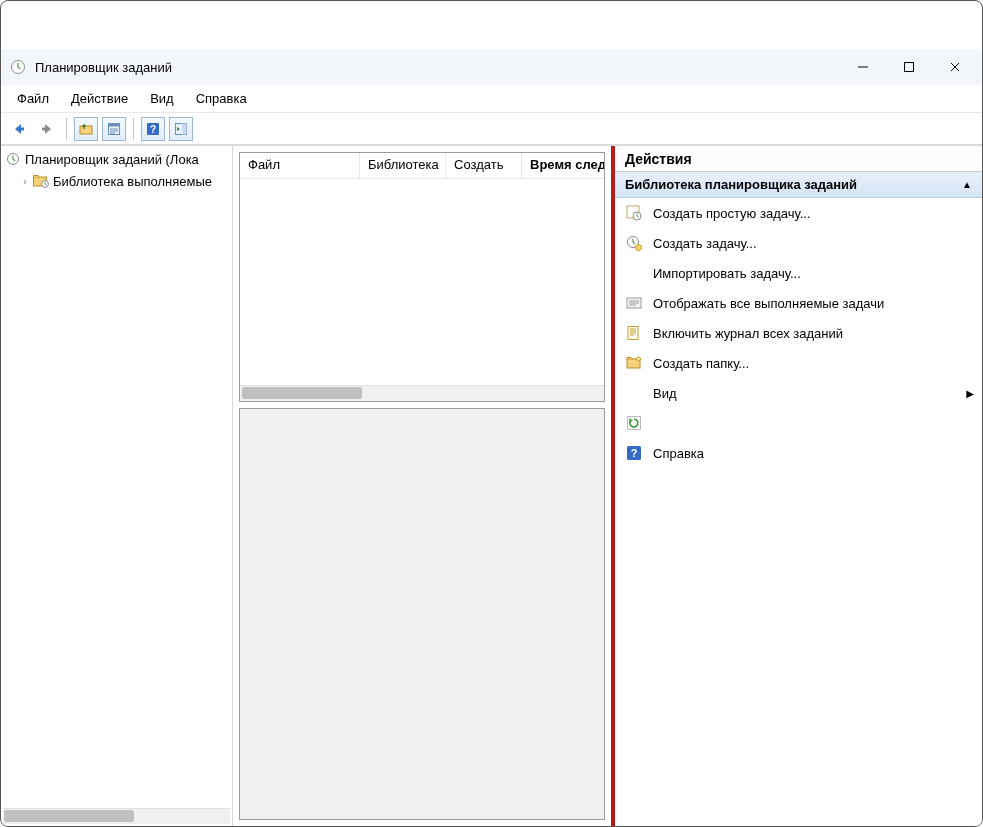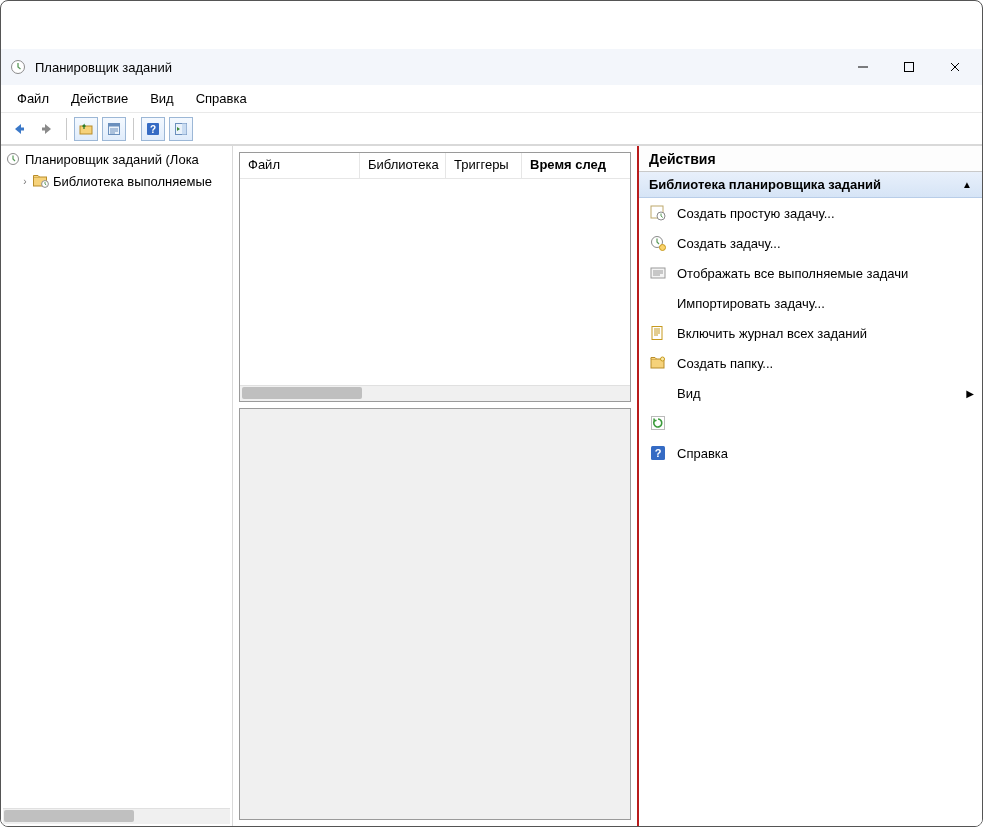--- a/index.html
+++ b/index.html
@@ -48,21 +48,21 @@
   .col-file { width: 120px; }
   .col-state { width: 86px; }
   .col-triggers { width: 76px; }
   .col-next { flex: 1; font-weight: bold; }
   .list-body { flex: 1; background: #fff; }
   .list-hscroll { height: 16px; background: #f0f0f0; border-top: 1px solid #e0e0e0; position: relative; }
   .list-hscroll-thumb { position: absolute; left: 2px; top: 1px; height: 12px; width: 120px; background: #bfbfbf; border-radius: 2px; }
   .detail-box { border: 1px solid #9a9a9a; flex: 1; background: #f0f0f0; }
 
   
-  .actions-panel { width: 345px; border-left: 2px solid #b91c1c; display: flex; flex-direction: column; background: #fff; }
+  .actions-panel { width: 371px; border-left: 4px solid #b91c1c; display: flex; flex-direction: column; background: #fff; }
   .actions-title { height: 26px; display: flex; align-items: center; padding: 0 10px; font-weight: bold; font-size: 14px; border-bottom: 1px solid #c9c9c9; background: #fdfdfd; }
   .actions-group-header { height: 26px; display: flex; align-items: center; padding: 0 10px; font-size: 13px; background: linear-gradient(#e8f0fb,#d6e4f6); border-bottom: 1px solid #b8cde8; position: relative; font-weight: bold; }
   .actions-group-header .collapse-arrow { position: absolute; right: 10px; font-size: 10px; }
   .action-item { height: 30px; display: flex; align-items: center; padding: 0 8px 0 10px; gap: 10px; font-size: 13px; }
   .action-icon { width: 18px; height: 18px; display: flex; align-items: center; justify-content: center; flex-shrink: 0; }
   .action-label { flex: 1; white-space: nowrap; }
   .action-chevron { font-size: 10px; color: #000; }
 
   
   svg { display: block; }
@@ -177,21 +177,21 @@
       <div class="tree-hscroll">
         <div class="tree-hscroll-thumb"></div>
       </div>
     </div>
 
     <div class="center-panel">
       <div class="list-box">
         <div class="list-header">
           <div class="col col-file">Файл</div>
           <div class="col col-state">Библиотека</div>
-          <div class="col col-triggers">Триггеры</div>
+          <div class="col col-triggers">Создать</div>
           <div class="col col-next">Время след</div>
         </div>
         <div class="list-body"></div>
         <div class="list-hscroll">
           <div class="list-hscroll-thumb"></div>
         </div>
       </div>
       <div class="detail-box"></div>
     </div>
 
@@ -218,32 +218,32 @@
           <svg width="16" height="16" viewBox="0 0 16 16">
               <circle cx="7" cy="7" r="5.5" fill="#fff" stroke="#8a8a8a"></circle>
               <path d="M7 3.5 V7 L9 9" stroke="#5a9a5a" stroke-width="1.2" fill="none"></path>
               <circle cx="12.5" cy="12.5" r="3" fill="#fbd36b" stroke="#c79a1f"></circle>
             </svg>
         </span>
         <span class="action-label">Создать задачу...</span>
       </div>
 
       <div class="action-item">
+        <span class="action-icon"></span>
+        <span class="action-label">Импортировать задачу...</span>
+      </div>
+
+      <div class="action-item">
         <span class="action-icon">
           <svg width="16" height="16" viewBox="0 0 16 16">
               <rect x="1" y="3" width="14" height="10" fill="#f4f4f4" stroke="#9a9a9a"></rect>
               <path d="M3 6 H13 M3 8 H13 M3 10 H10" stroke="#9a9a9a" stroke-width="1"></path>
             </svg>
         </span>
         <span class="action-label">Отображать все выполняемые задачи</span>
-      </div>
-
-      <div class="action-item">
-        <span class="action-icon"></span>
-        <span class="action-label">Импортировать задачу...</span>
       </div>
 
       <div class="action-item">
         <span class="action-icon">
           <svg width="16" height="16" viewBox="0 0 16 16">
               <rect x="2" y="1.5" width="10" height="13" fill="#fff" stroke="#c79a1f"></rect>
               <path d="M4 4 H10 M4 6 H10 M4 8 H10 M4 10 H8" stroke="#c79a1f" stroke-width="1"></path>
             </svg>
         </span>
         <span class="action-label">Включить журнал всех заданий</span>

